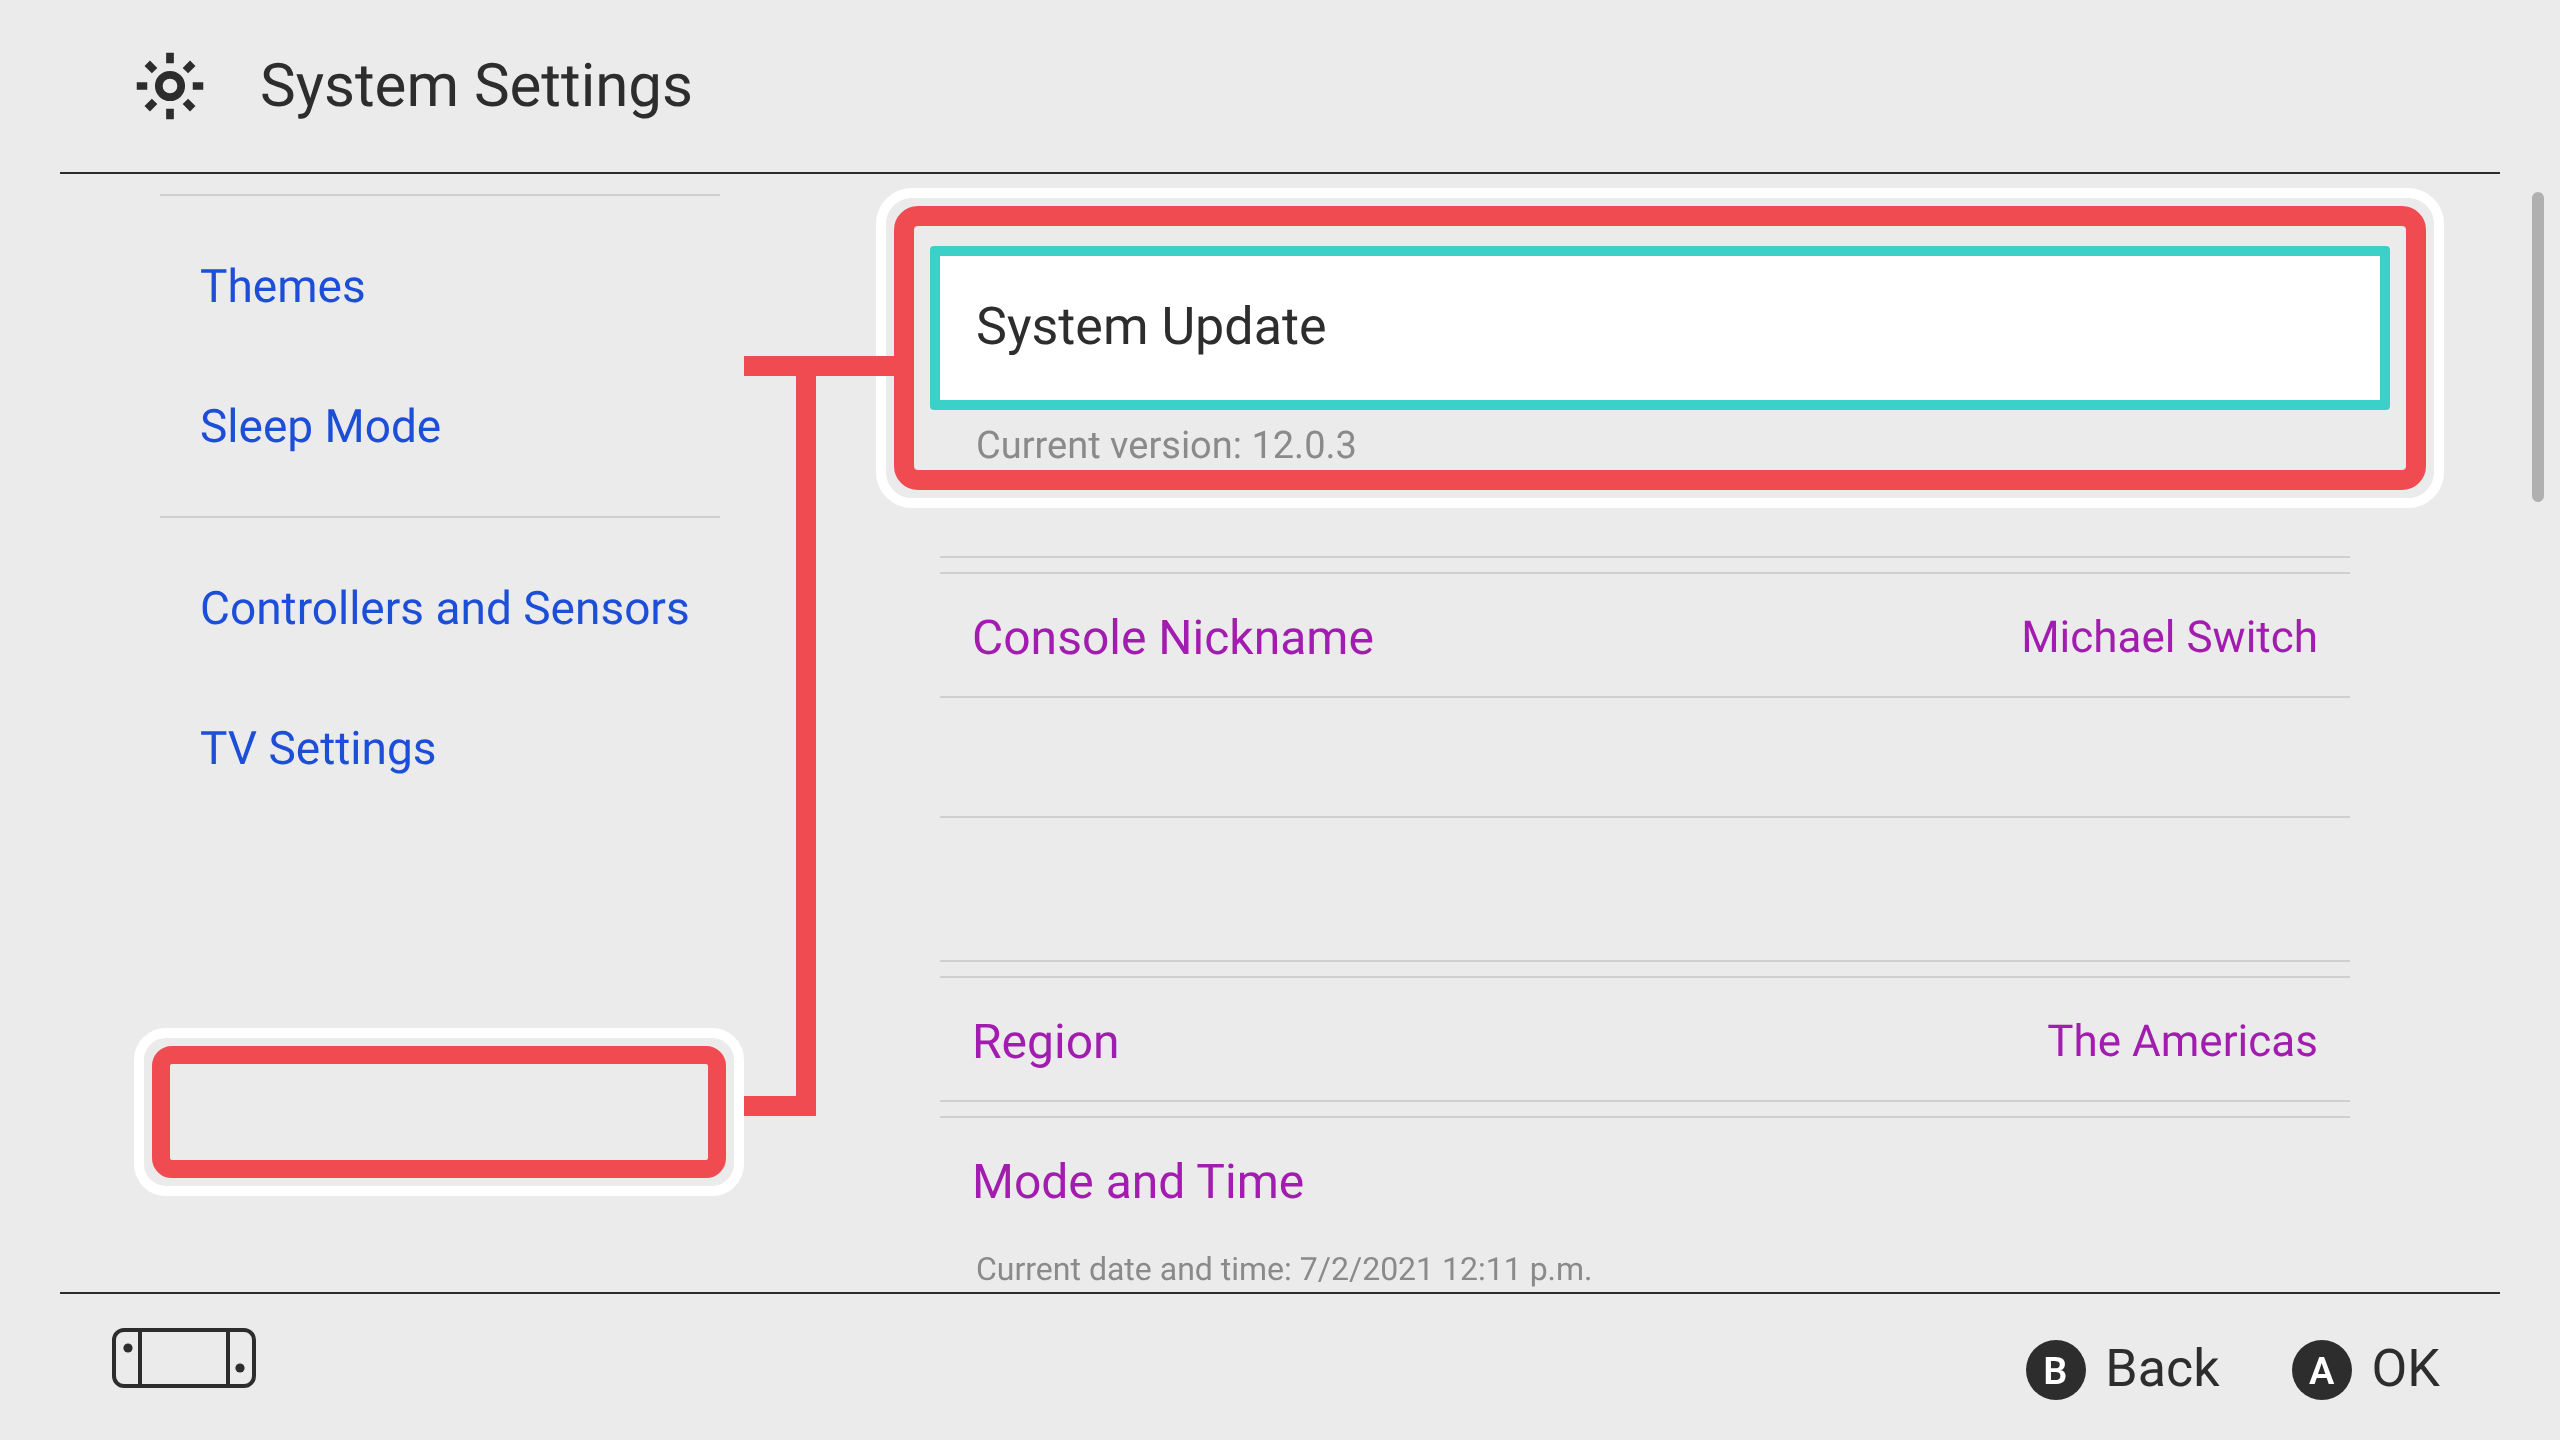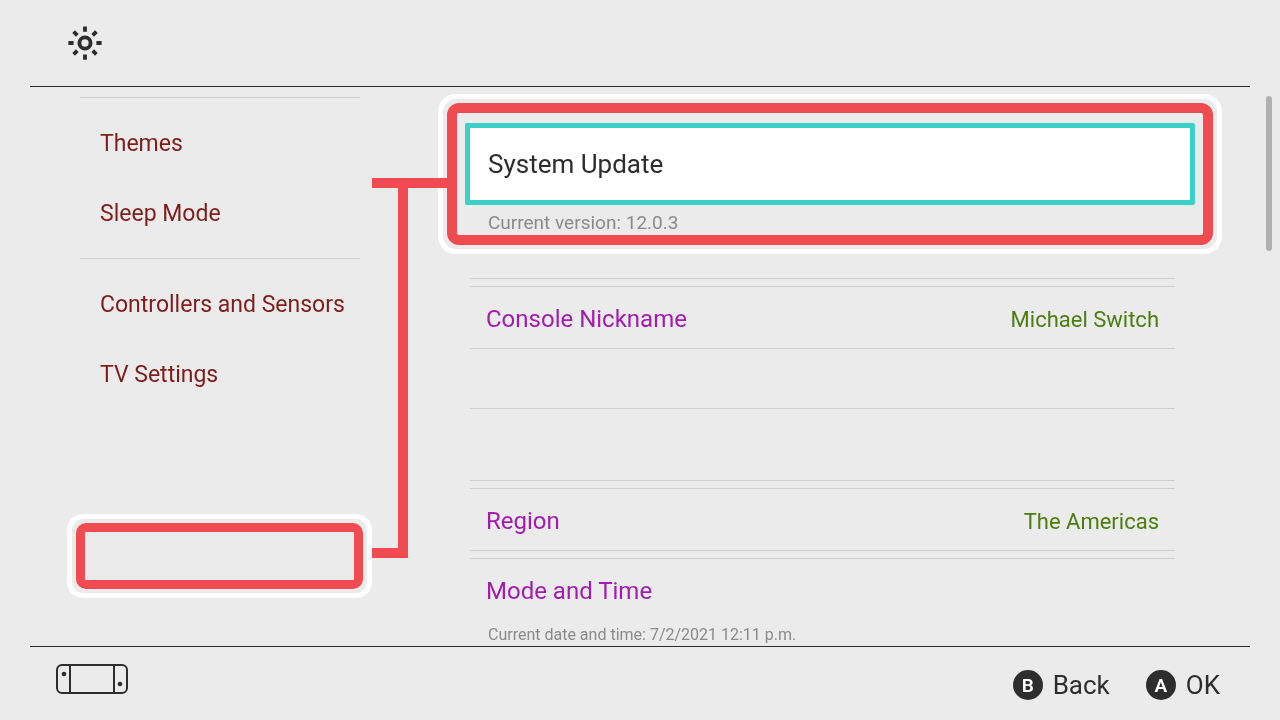--- a/index.html
+++ b/index.html
@@ -9,21 +9,21 @@
   
   .header{position:absolute;left:0;top:0;width:1280px;height:86px;display:flex;align-items:center;padding-left:64px;}
   .hr{position:absolute;left:30px;top:86px;width:1220px;height:1px;background:#2d2d2d;}
   .gear{width:42px;height:42px;margin-right:24px;color:#2d2d2d;}
   .title{font-size:30px;font-weight:400;color:#2d2d2d;}
 
   
   .sidebar{position:absolute;left:30px;top:83px;width:380px;height:560px;overflow:hidden;}
   .sbwrap{position:relative;top:-40px;}
   .sbgroup{padding:0 50px;}
-  .sbitem{font-size:23px;color:#7f1d1d;height:70px;display:flex;align-items:center;padding-left:20px;position:relative;}
+  .sbitem{font-size:23px;color:#1d4ed8;height:70px;display:flex;align-items:center;padding-left:20px;position:relative;}
   .sbitem.cut{height:44px;align-items:flex-start;padding-top:0;}
   .sbitem.selected{color:#3250fc;}
   .sbitem.selected::before{content:"";position:absolute;left:0;top:18px;width:5px;height:34px;background:#3250fc;}
   .divider{height:1px;background:#cfcfcf;margin:10px 50px;}
 
   
   .sys-callout{position:absolute;left:67px;top:514px;width:305px;height:84px;border:5px solid #fff;border-radius:16px;pointer-events:none;}
   .sys-callout::after{content:"";position:absolute;inset:4px;border:9px solid #ef4b51;border-radius:10px;}
 
   
@@ -33,21 +33,21 @@
 
   
   .su-outer{position:absolute;left:438px;top:94px;width:784px;height:160px;border:5px solid #fff;border-radius:18px;}
   .su-outer::after{content:"";position:absolute;inset:4px;border:10px solid #ef4b51;border-radius:12px;}
   .su-teal{position:absolute;left:465px;top:123px;width:730px;height:82px;border:5px solid #3bd1c8;border-radius:2px;background:#fff;display:flex;align-items:center;padding-left:18px;font-size:26px;}
   .su-sub{position:absolute;left:488px;top:211px;font-size:19px;color:#8a8a8a;}
 
   
   .row2{position:absolute;left:470px;width:705px;border-top:1px solid #cfcfcf;padding:18px 16px;display:flex;justify-content:space-between;align-items:center;font-size:24px;}
   .row2 .label{color:#a21caf;}
-  .row2 .value{color:#4d7c0f;font-size:22px;}
+  .row2 .value{color:#a21caf;font-size:22px;}
   .line{position:absolute;left:470px;width:705px;height:1px;background:#cfcfcf;}
 
   
   .sbar{position:absolute;right:8px;top:96px;width:6px;height:155px;background:#b0b0b0;border-radius:3px;}
 
   
   .footer{position:absolute;left:0;bottom:0;width:1280px;height:74px;display:flex;align-items:center;}
   .fr{position:absolute;left:30px;top:0;width:1220px;height:1px;background:#2d2d2d;}
   .ctrl{position:absolute;left:56px;bottom:22px;}
   .fbtns{position:absolute;right:60px;bottom:20px;display:flex;gap:36px;align-items:center;font-size:26px;}
@@ -62,20 +62,21 @@
 
 <div class="screen">
 
   <div class="header">
     <span class="gear">
       <svg viewBox="0 0 24 24" width="42" height="42" fill="none" stroke="currentColor" stroke-width="2.2">
         <circle cx="12" cy="12" r="3.2"></circle>
         <path d="M12 2.5v3M12 18.5v3M21.5 12h-3M5.5 12h-3M18.5 5.5l-2.1 2.1M7.6 16.4l-2.1 2.1M18.5 18.5l-2.1-2.1M7.6 7.6 5.5 5.5"></path>
       </svg>
     </span>
+    <span class="title">System Settings</span>
   </div>
   <div class="hr"></div>
 
   <div class="sidebar">
     <div class="sbwrap">
       <div class="sbgroup">
         <div class="sbitem cut"></div>
       </div>
       <div class="divider"></div>
       <div class="sbgroup">

